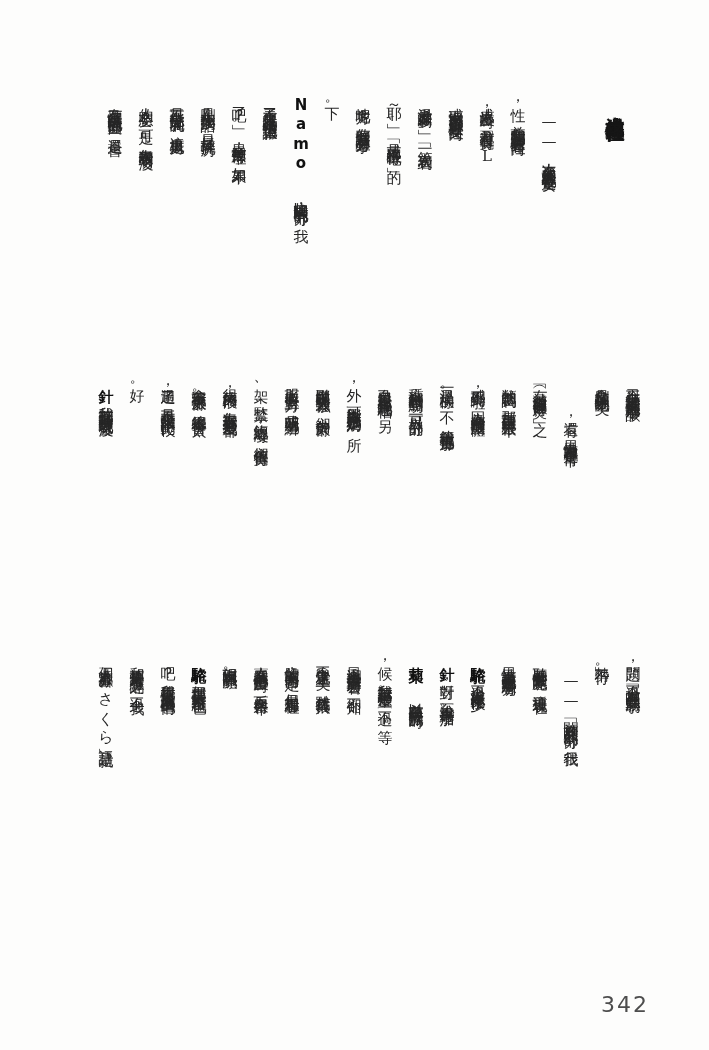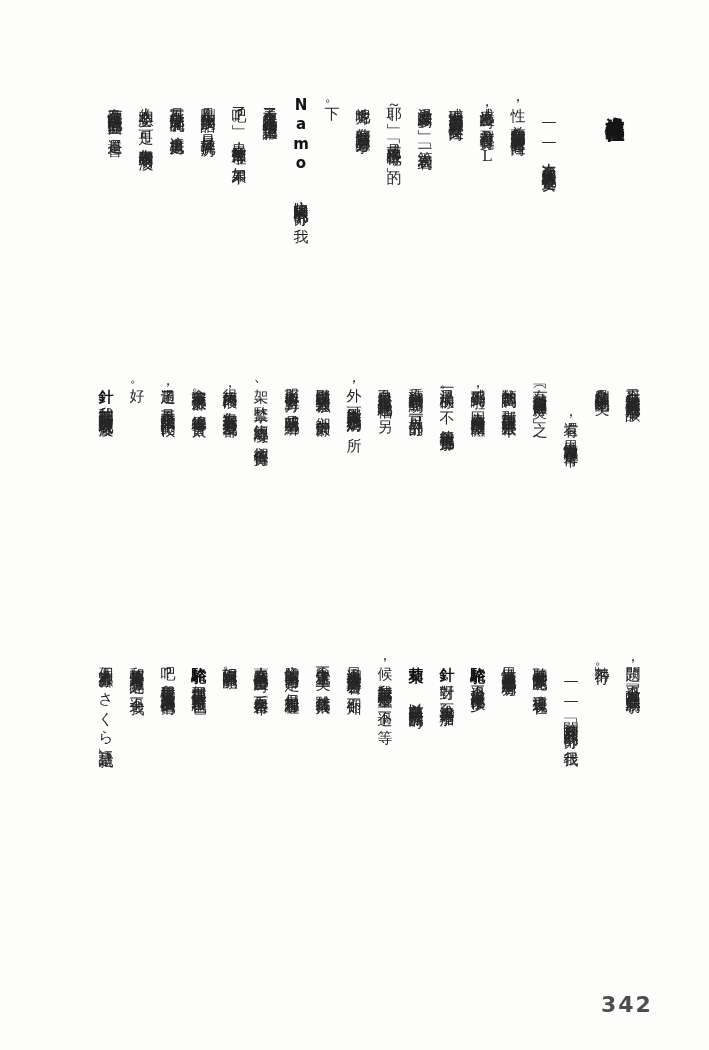--- a/index.html
+++ b/index.html
@@ -47,21 +47,21 @@
   .speaker {
     font-family: "DejaVu Sans", sans-serif;
     font-weight: bold;
     color: #111111;
   }
   .page-number {
     position: absolute;
     left: 601px;
     top: 992px;
     font-family: "DejaVu Sans", sans-serif;
-    font-weight: bold;
+    font-weight: normal;
     font-size: 22px;
     letter-spacing: 2px;
     color: #4d4d4d;
   }
 </style>
 </head>
 <body>
 
 <div class="page">
   <div class="vtitle">成人漫畫的這裡很怪</div>

